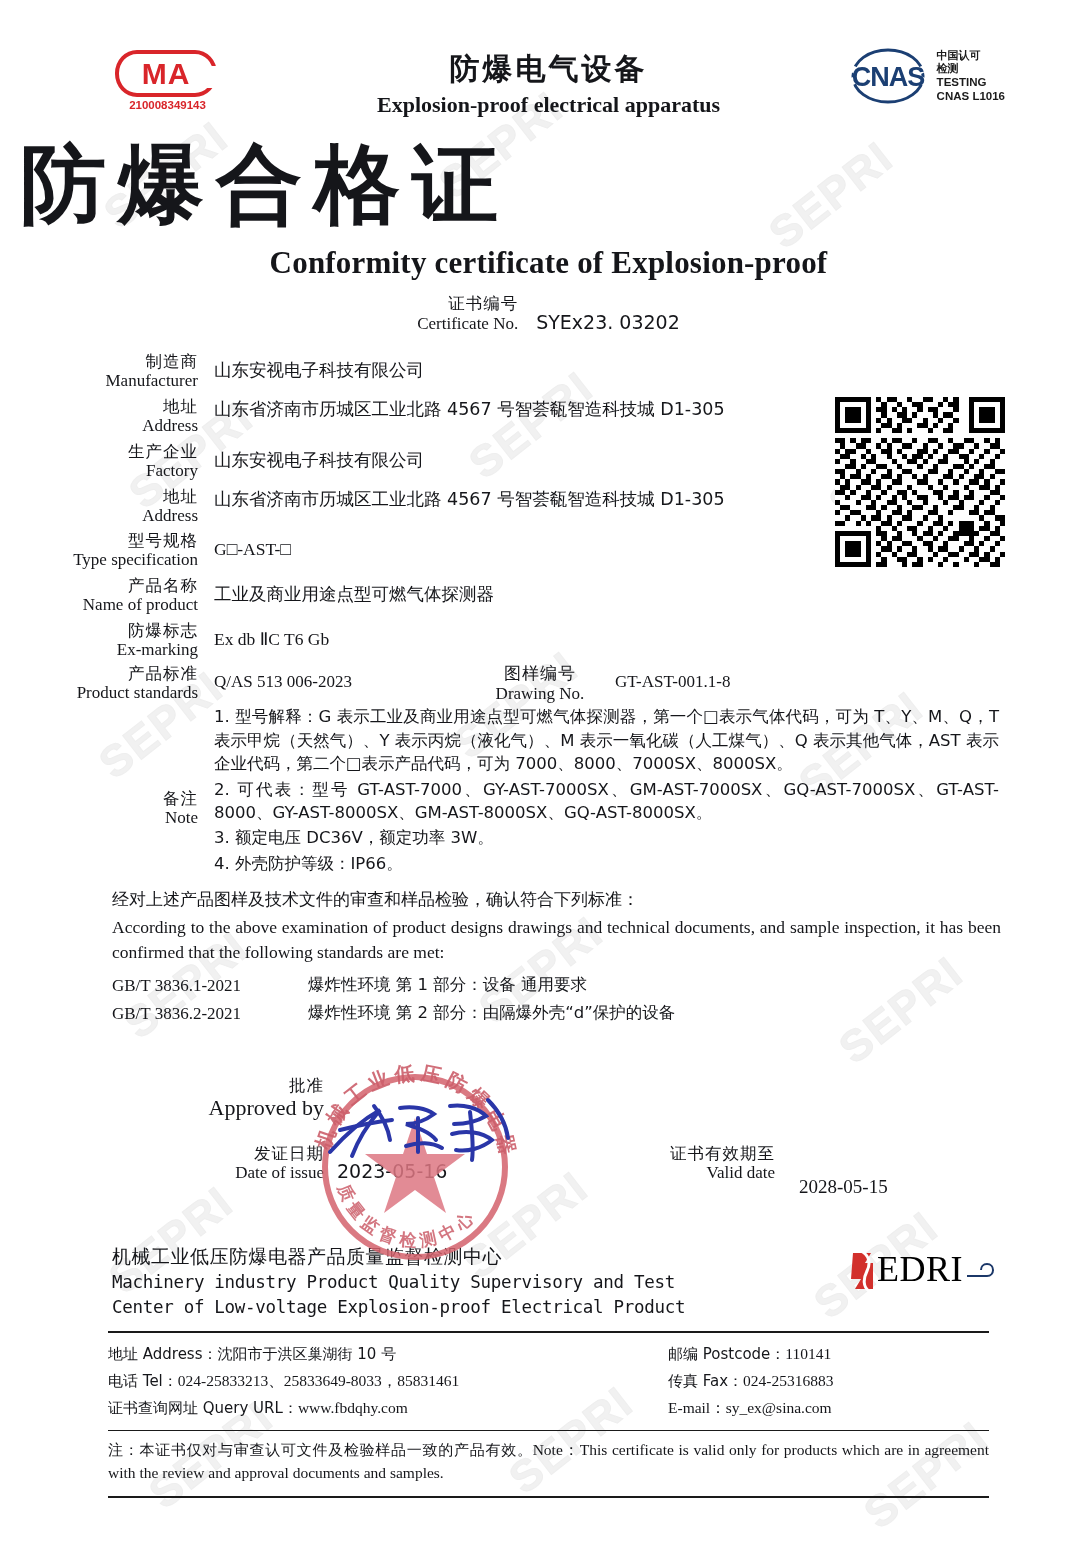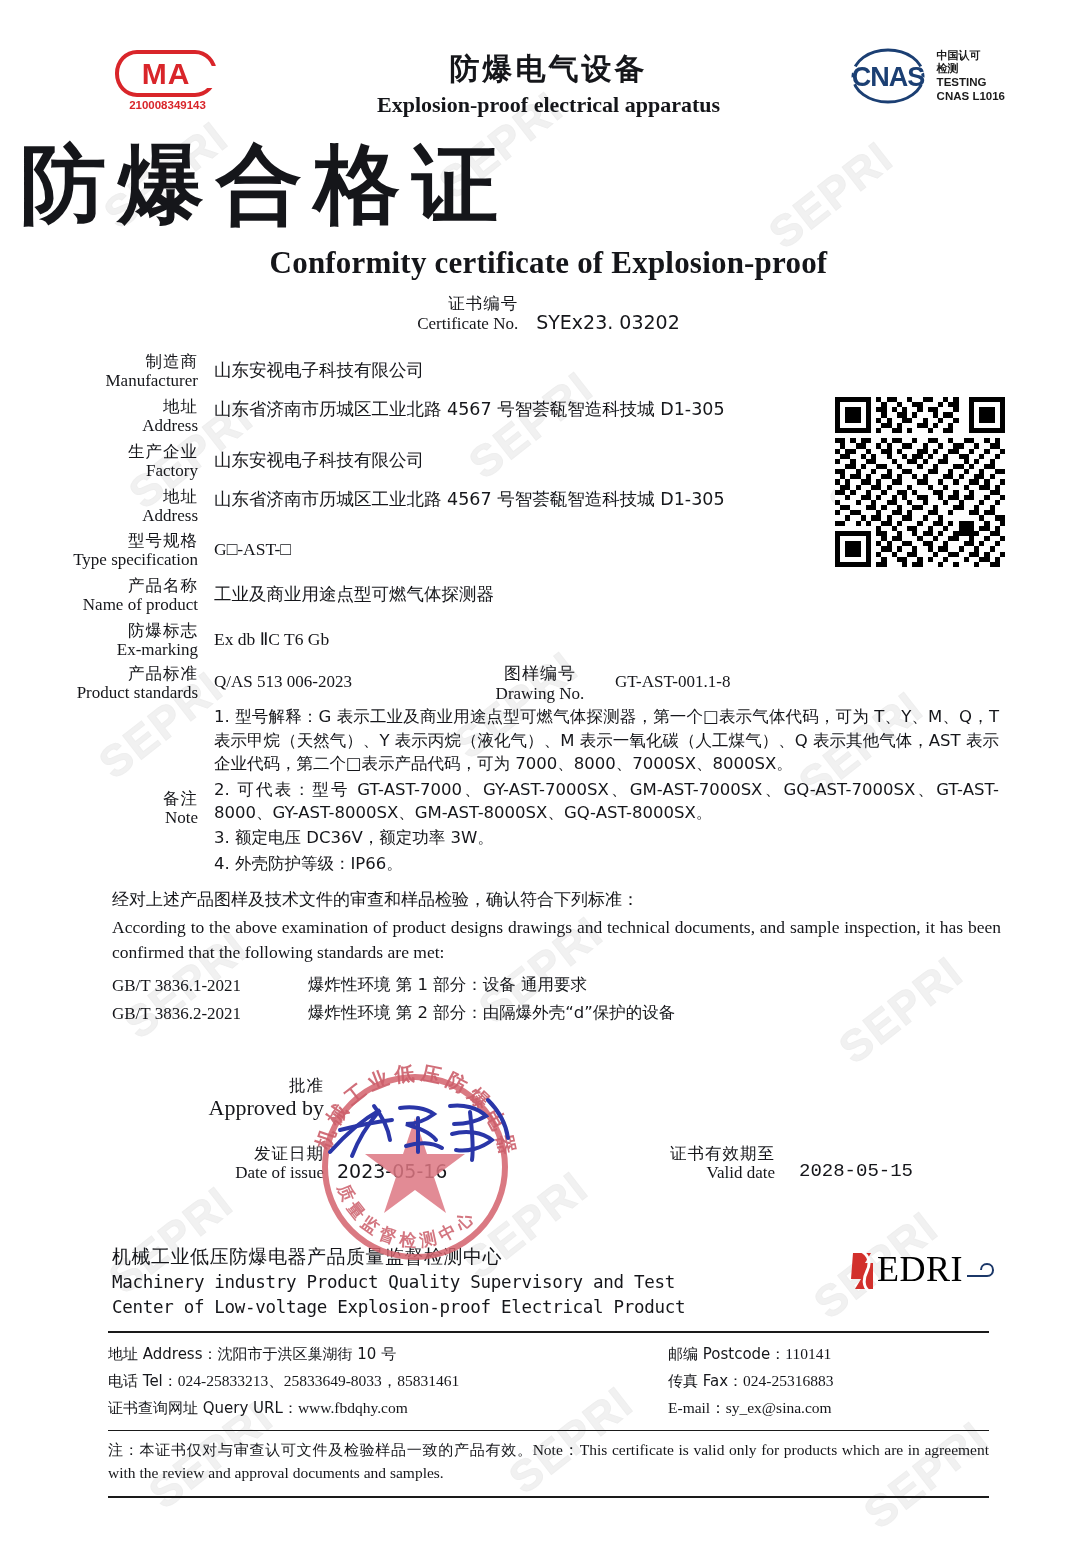--- a/index.html
+++ b/index.html
@@ -169,22 +169,22 @@
   .issue .cn{ display:block; font-size:16.5px; letter-spacing:1px;}
   .issue .en{ display:block; font-size:17px;}
   .issue-val{
     position:absolute; left:273px; top:92px; font-size:19px;
     font-family:"DejaVu Sans","Liberation Sans",sans-serif;
   }
   .valid{ position:absolute; left:583px; top:76px; text-align:right; width:128px; line-height:1.16;}
   .valid .cn{ display:block; font-size:16.5px; letter-spacing:1px;}
   .valid .en{ display:block; font-size:17px;}
   .valid-val{
-    position:absolute; left:735px; top:92px; font-size:19px;
-    font-family:Liberation Mono, monospace;
+    position:absolute; left:735px; top:108px; font-size:19px;
+    font-family:Liberation Serif, serif;
   }
 
   
   .seal{
     position:absolute; left:232px; top:-20px; width:238px; height:238px;
     z-index:4; pointer-events:none;
   }
   .signature{
     position:absolute; left:258px; top:22px; width:200px; height:90px; z-index:5;
     pointer-events:none;

